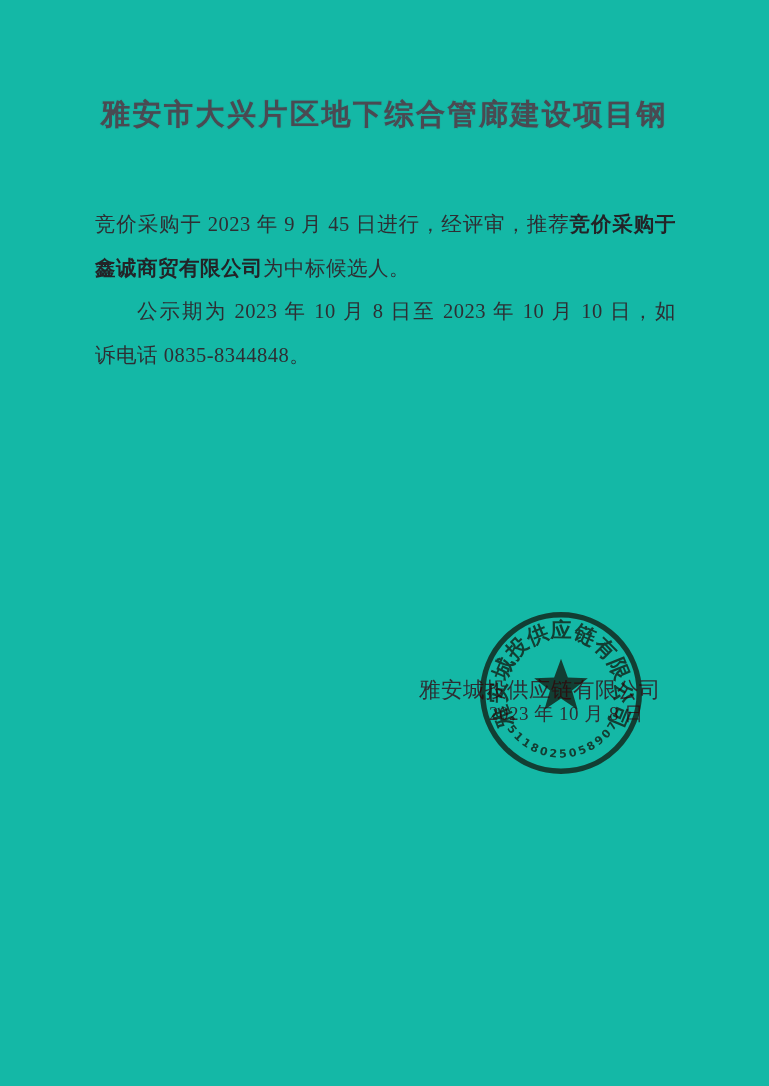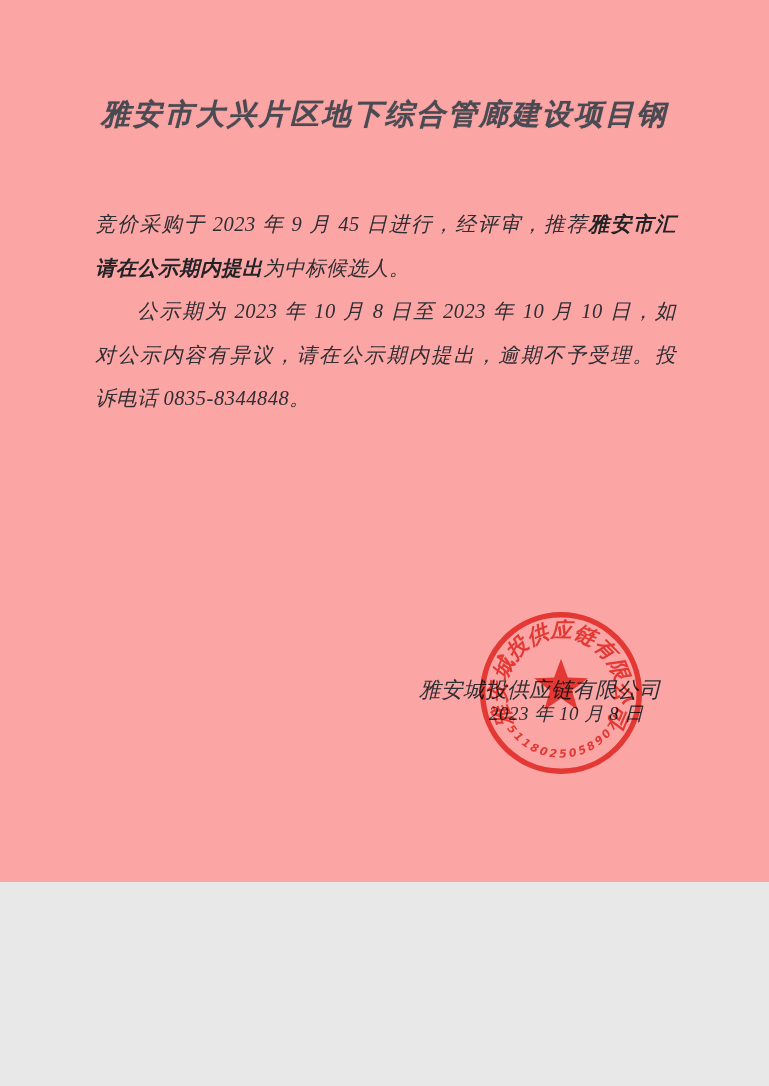--- a/index.html
+++ b/index.html
@@ -1,23 +1,22 @@
 <!DOCTYPE html>
 <html><head>
 <meta charset="utf-8">
 <style>
   html,body{margin:0;padding:0;background:#e8e8e8;}
   .page{
     position:relative;
-    width:769px;height:882px;
+    width:769px;height:1086px;
     margin:0 auto;
-    background:#fca5a5;
+    background:#14b8a6;
     overflow:hidden;
     font-family:"Liberation Serif","DejaVu Serif",serif;
-    font-style:italic;
   }
   
   .title-block{
     position:absolute;top:82px;left:0;right:0;
     text-align:center;
   }
   .title-line{
     font-family:"Liberation Sans","DejaVu Sans",sans-serif;
     font-weight:700;
     font-size:29px;
@@ -78,27 +77,26 @@
 
 <div class="page">
 
   <div class="title-block">
     <div class="title-line">雅安市大兴片区地下综合管廊建设项目钢</div>
   </div>
 
   <div class="body-block">
 
     <div class="para">
-      <div class="line fill"><span>竞价采购于 2023 年 9 月 45 日进行，经评审，推荐</span><b>雅安市汇</b></div>
-      <div class="line"><b>请在公示期内提出</b><span>为中标候选人。</span></div>
+      <div class="line fill"><span>竞价采购于 2023 年 9 月 45 日进行，经评审，推荐</span><b>竞价采购于</b></div>
+      <div class="line"><b>鑫诚商贸有限公司</b><span>为中标候选人。</span></div>
     </div>
 
     <div class="para">
       <div class="line indent fill"><span>公示期为 2023 年 10 月 8 日至 2023 年 10 月 10 日，如</span></div>
-      <div class="line fill"><span>对公示内容有异议，请在公示期内提出，逾期不予受理。投</span></div>
       <div class="line"><span>诉电话 0835-8344848。</span></div>
     </div>
   </div>
 
   <div class="sign-company">雅安城投供应链有限公司</div>
   <div class="sign-date">2023 年 10 月 8 日</div>
 
   <div class="stamp">
     <svg viewBox="0 0 200 200" xmlns="http://www.w3.org/2000/svg">
       <defs>

